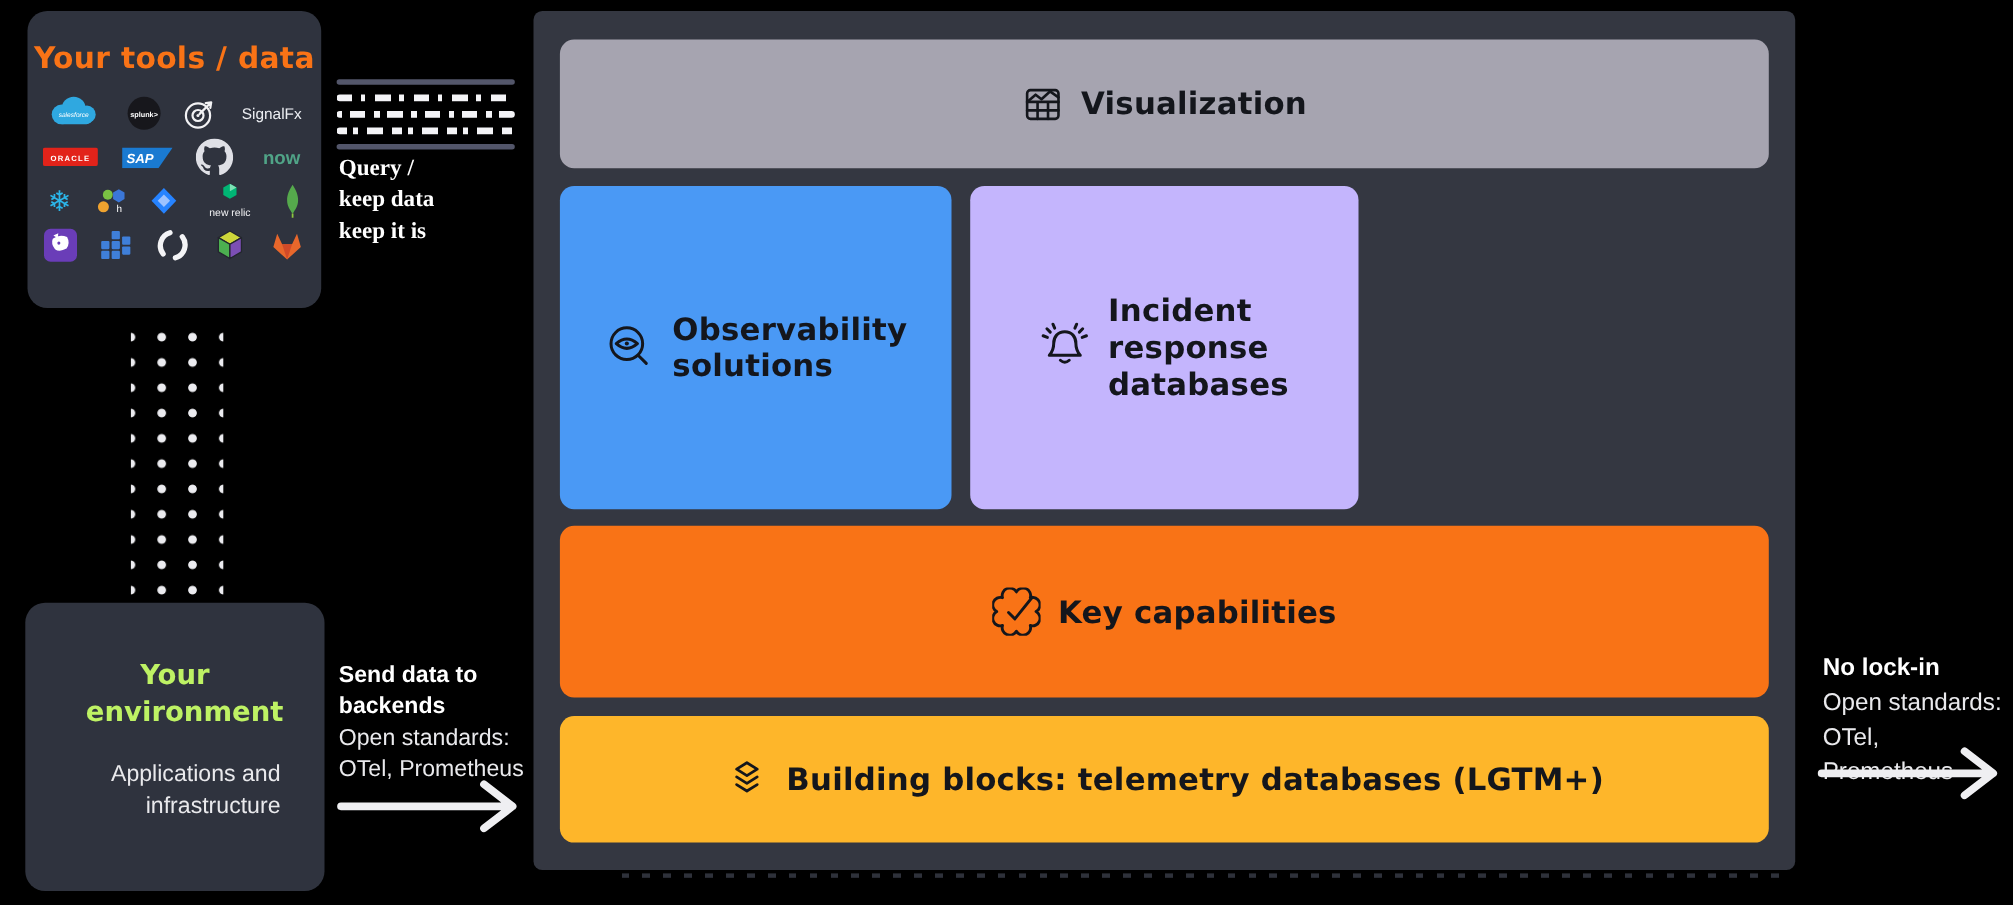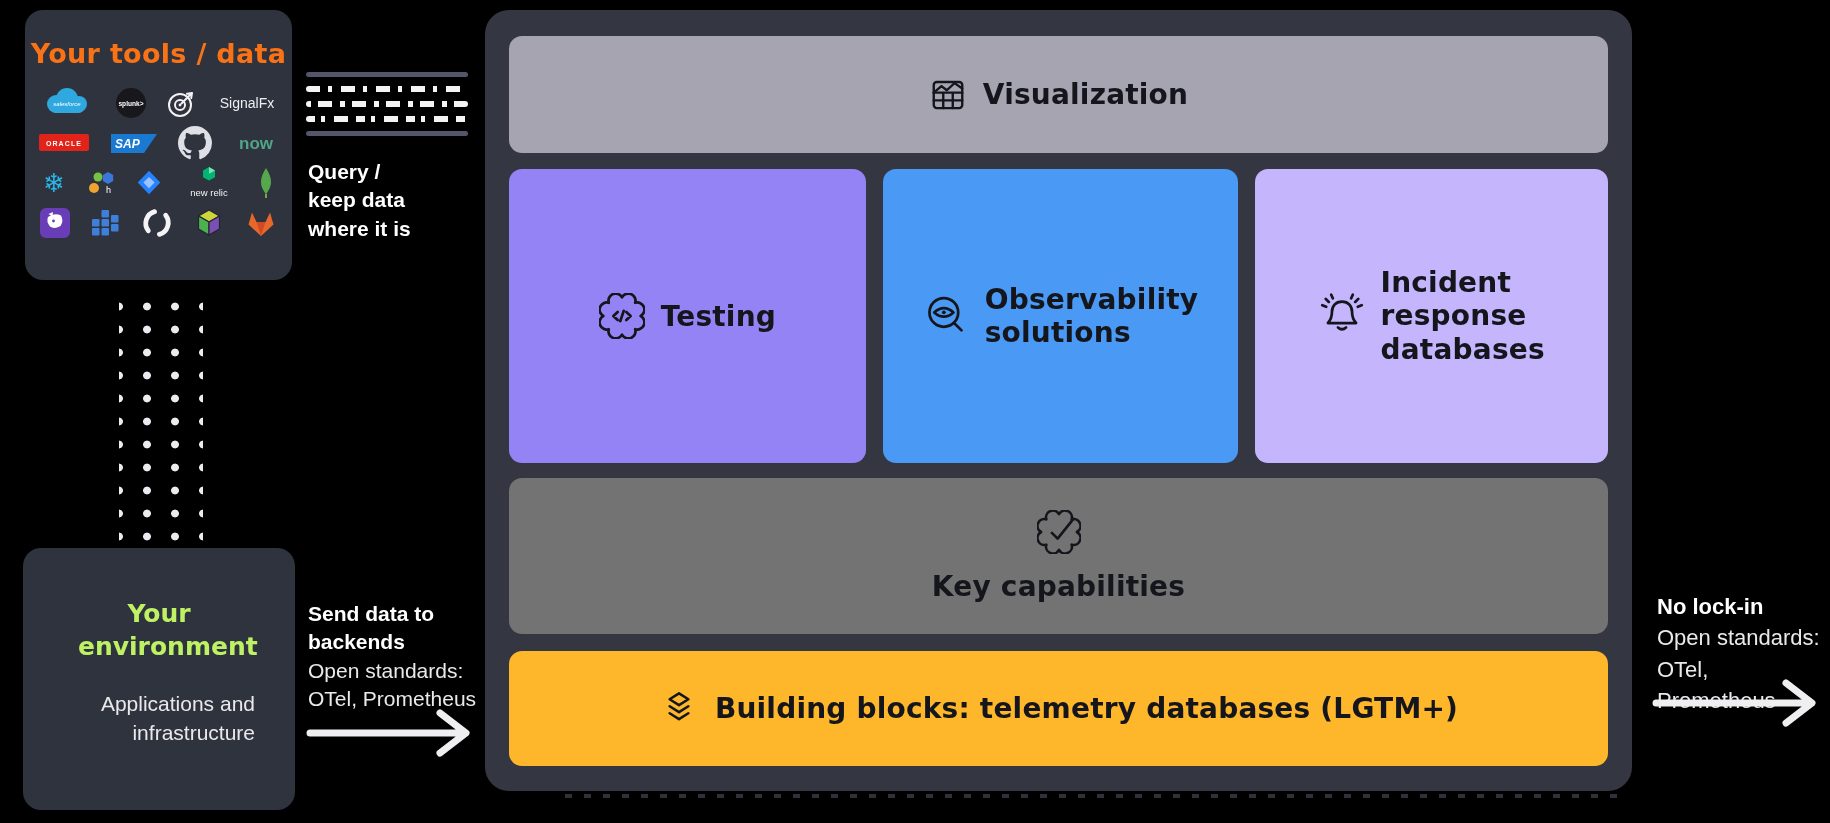--- a/index.html
+++ b/index.html
@@ -28,38 +28,38 @@
   .morse{position:absolute;left:306px;top:72px;width:162px;}
   .morse .solid{height:5px;border-radius:3px;background:#53566a;}
   .morse .dash{height:6px;border-radius:3px;margin:9px 0;}
   .morse .d1{background:repeating-linear-gradient(90deg,#f4f4f7 0 14px,transparent 14px 22px,#f4f4f7 22px 26px,transparent 26px 35px);}
   .morse .d2{background:repeating-linear-gradient(90deg,#f4f4f7 0 5px,transparent 5px 12px,#f4f4f7 12px 26px,transparent 26px 34px);}
   .morse .d3{background:repeating-linear-gradient(90deg,#f4f4f7 0 9px,transparent 9px 15px,#f4f4f7 15px 19px,transparent 19px 28px,#f4f4f7 28px 42px,transparent 42px 50px);}
 
   .annot{position:absolute;color:#fff;font-family:"Liberation Sans",sans-serif;}
   .annot .bold{font-weight:700;font-size:21px;line-height:1.35;}
   .annot .reg{font-weight:400;font-size:21px;line-height:1.35;color:#e9e9ec;}
-  .query-label{left:308px;top:158px;width:170px;}
+  .query-label{left:308px;top:138px;width:170px;font-family:Liberation Serif, serif;}
   .send-label{left:308px;top:600px;width:175px;}
   .lockin-label{left:1657px;top:592px;width:175px;}
   .lockin-label .bold{font-size:22px;}
   .lockin-label .reg{font-size:22px;line-height:1.45;}
   .arrow-svg{position:absolute;}
 
   
   .main-panel{position:absolute;left:485px;top:10px;width:1147px;height:781px;background:#343741;
-              border-radius:24px;box-sizing:border-box;padding:26px 24px 25px;}
+              border-radius:8px;box-sizing:border-box;padding:26px 24px 25px;}
   .bar{border-radius:13px;display:flex;align-items:center;justify-content:center;gap:16px;}
   .viz-bar{height:117px;background:#a6a4b0;}
   .mid-row{display:flex;gap:17px;margin-top:16px;height:294px;}
   .mid-box{border-radius:13px;display:flex;align-items:center;justify-content:center;gap:16px;}
   .box-testing{width:357px;background:#9483f5;}
   .box-observability{width:356px;background:#4a99f5;}
   .box-incident{width:353px;background:#c4b5fd;}
-  .orange-bar{height:156px;background:#737373;margin-top:15px;flex-direction:column;}
+  .orange-bar{height:156px;background:#f97316;margin-top:15px;}
   .yellow-bar{height:115px;background:#feb62a;margin-top:17px;}
 
   .block-label{color:#14161c;font-size:28px;font-weight:700;letter-spacing:.2px;}
   .block-label span{display:block;line-height:1.18;}
 
   .bottom-dots{position:absolute;left:565px;top:794px;width:1055px;height:4px;
     background:repeating-linear-gradient(90deg,#2e313a 0 7px,transparent 7px 19px);}
 
   svg{display:block;}
   .mini-label{font-family:"Liberation Sans",sans-serif;}
@@ -219,21 +219,21 @@
   <div class="morse">
     <div class="solid"></div>
     <div class="dash d1"></div>
     <div class="dash d2"></div>
     <div class="dash d3"></div>
     <div class="solid"></div>
   </div>
   <div class="annot query-label">
     <div class="bold">Query /</div>
     <div class="bold">keep data</div>
-    <div class="bold">where it is</div>
+    <div class="bold">keep it is</div>
   </div>
 
   <div class="side-box env-box">
     <div class="env-title">Your environment</div>
     <div class="env-sub">Applications and infrastructure</div>
   </div>
 
   <div class="annot send-label">
     <div class="bold">Send data to backends</div>
     <div class="reg">Open standards:</div>
@@ -249,27 +249,20 @@
       <svg width="38" height="38" viewBox="0 0 32 32" fill="none" stroke="#14161c" stroke-width="2" stroke-linejoin="round" stroke-linecap="round">
         <rect x="4" y="5" width="24" height="22" rx="2.5"></rect>
         <path d="M4 14 L10.5 8.5 L15 12 L21.5 6 L28 10.5"></path>
         <path d="M4 14 H28 M4 20.5 H28 M12 14 V27 M20 14 V27"></path>
       </svg>
       <div class="block-label">Visualization</div>
     </div>
 
     <div class="mid-row">
 
-      <div class="mid-box box-testing">
-        <svg width="46" height="46" viewBox="0 0 32 32" fill="none" stroke="#14161c" stroke-width="1.9" stroke-linecap="round" stroke-linejoin="round">
-          <path d="M29 16 A5 5 0 0 1 25.19 25.19 A5 5 0 0 1 16 29 A5 5 0 0 1 6.81 25.19 A5 5 0 0 1 3 16 A5 5 0 0 1 6.81 6.81 A5 5 0 0 1 16 3 A5 5 0 0 1 25.19 6.81 A5 5 0 0 1 29 16 Z"></path>
-          <path d="M13 13.2 L10 16 L13 18.8 M19 13.2 L22 16 L19 18.8 M17.2 12.4 L14.8 19.6"></path>
-        </svg>
-        <div class="block-label">Testing</div>
-      </div>
 
       <div class="mid-box box-observability">
         <svg width="46" height="46" viewBox="0 0 32 32" fill="none" stroke="#14161c" stroke-width="1.9" stroke-linecap="round" stroke-linejoin="round">
           <circle cx="14.5" cy="13.5" r="10"></circle>
           <path d="M21.8 21 L26.8 26"></path>
           <path d="M7.8 13.5 Q14.5 7.6 21.2 13.5 Q14.5 19.4 7.8 13.5 Z"></path>
           <circle cx="14.5" cy="13.4" r="1.3" fill="#14161c" stroke="none"></circle>
         </svg>
         <div class="block-label">
           <span>Observability</span>

